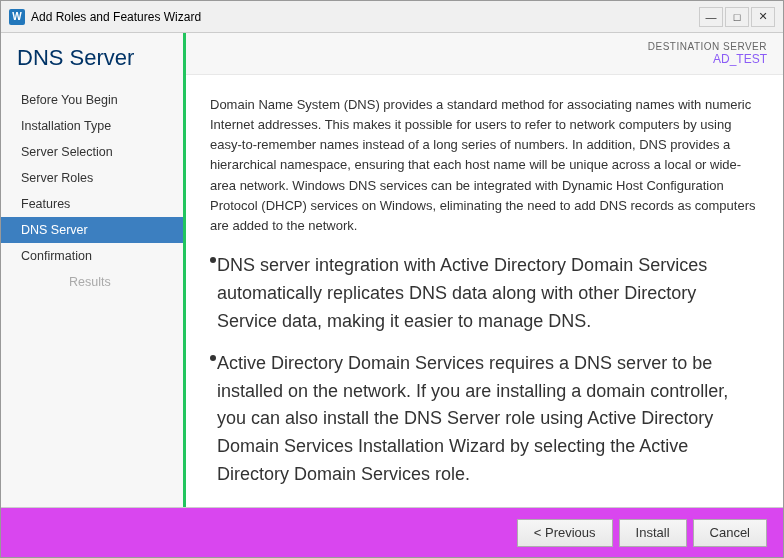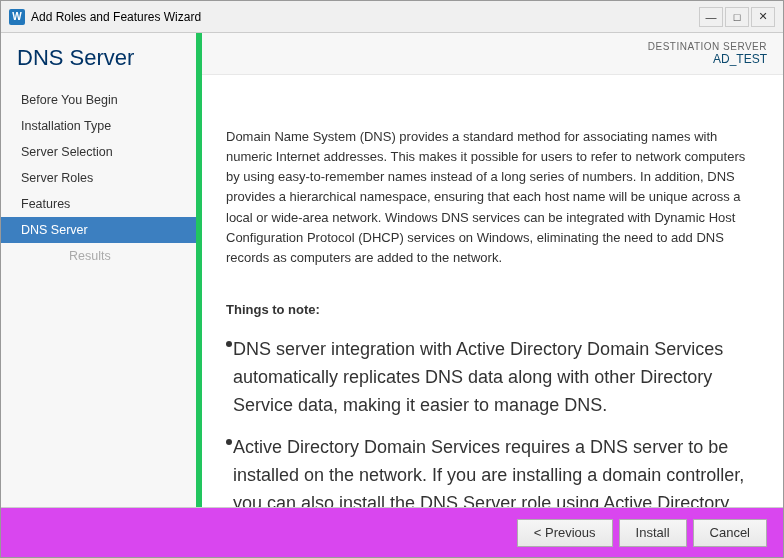--- a/index.html
+++ b/index.html
@@ -74,23 +74,23 @@
       color: #333;
     }
 
     .content-area {
       display: flex;
       flex: 1;
       overflow: hidden;
     }
 
     .sidebar {
-      width: 201px;
+      width: 185px;
       background: #f7f7f7;
-      border-right: 6px solid #22c55e;
+      border-right: 3px solid #22c55e;
       display: flex;
       flex-direction: column;
       flex-shrink: 0;
       padding-top: 12px;
     }
 
     .sidebar-title {
       font-size: 22px;
       font-weight: 300;
       color: #003366;
@@ -134,37 +134,36 @@
 
     .destination-label {
       font-size: 10px;
       color: #666;
       text-transform: uppercase;
       letter-spacing: 0.5px;
     }
 
     .destination-value {
       font-size: 12px;
-      color: #0c4a6e;
+      color: #8b5cf6;
       font-weight: 500;
     }
 
     .content-body {
       flex: 1;
       padding: 20px 24px;
       overflow-y: auto;
       background: white;
     }
 
     .content-body p {
       font-size: 13px;
       color: #333;
       line-height: 1.55;
       margin-bottom: 16px;
-      margin-top: 32px;
     }
 
     .things-to-note {
       font-size: 13px;
       color: #333;
       font-weight: 600;
       margin-bottom: 10px;
     }
 
     .bullet-list {
@@ -238,33 +237,33 @@
   <div class="content-area">
 
     <div class="sidebar">
       <div class="sidebar-title">DNS Server</div>
       <div class="sidebar-item">Before You Begin</div>
       <div class="sidebar-item">Installation Type</div>
       <div class="sidebar-item">Server Selection</div>
       <div class="sidebar-item">Server Roles</div>
       <div class="sidebar-item">Features</div>
       <div class="sidebar-item active">DNS Server</div>
+      <div class="sidebar-item">Confirmation</div>
       <div class="sidebar-item disabled">Results</div>
     </div>
 
     <div class="main-content">
 
       <div class="top-bar">
         <div class="destination-label">DESTINATION SERVER</div>
         <div class="destination-value">AD_TEST</div>
       </div>
 
       <div class="content-body">
         <p>Domain Name System (DNS) provides a standard method for associating names with numeric Internet addresses. This makes it possible for users to refer to network computers by using easy-to-remember names instead of a long series of numbers. In addition, DNS provides a hierarchical namespace, ensuring that each host name will be unique across a local or wide-area network. Windows DNS services can be integrated with Dynamic Host Configuration Protocol (DHCP) services on Windows, eliminating the need to add DNS records as computers are added to the network.</p>
-        <p class="things-to-note">Things to note:</p>
         <ul class="bullet-list">
           <li>
             <span class="bullet-dot"></span>
             <span>DNS server integration with Active Directory Domain Services automatically replicates DNS data along with other Directory Service data, making it easier to manage DNS.</span>
           </li>
           <li>
             <span class="bullet-dot"></span>
             <span>Active Directory Domain Services requires a DNS server to be installed on the network. If you are installing a domain controller, you can also install the DNS Server role using Active Directory Domain Services Installation Wizard by selecting the Active Directory Domain Services role.</span>
           </li>
         </ul>

